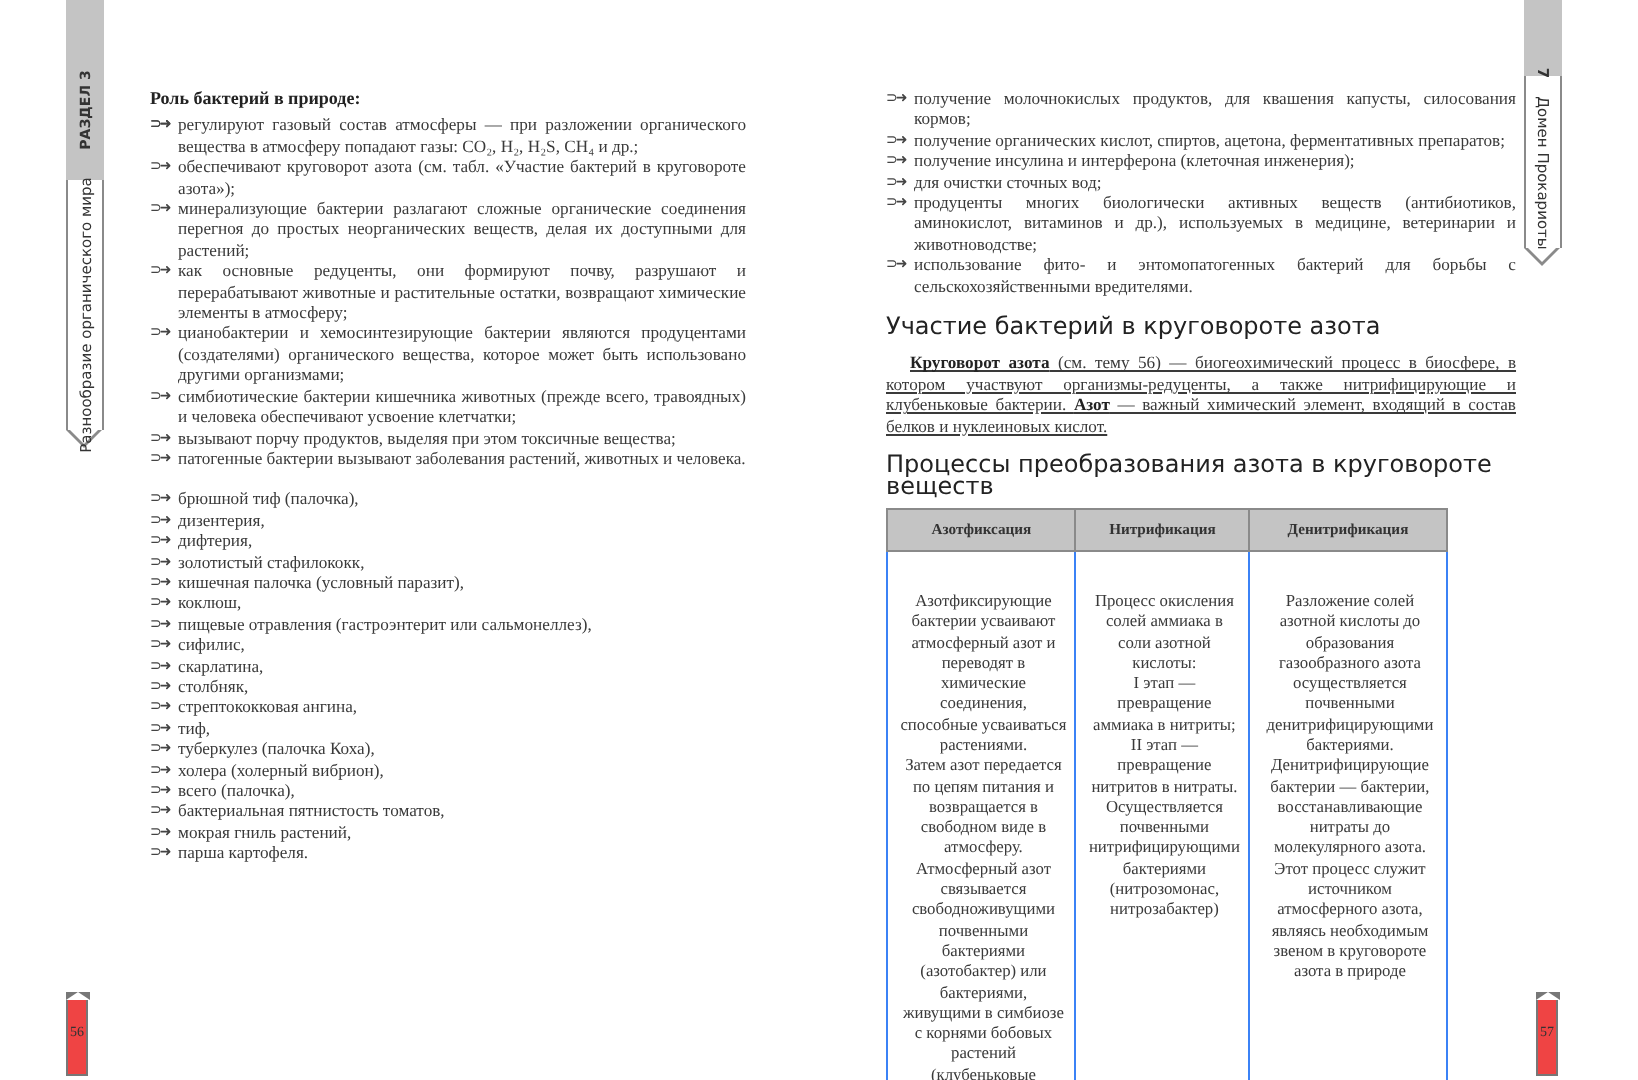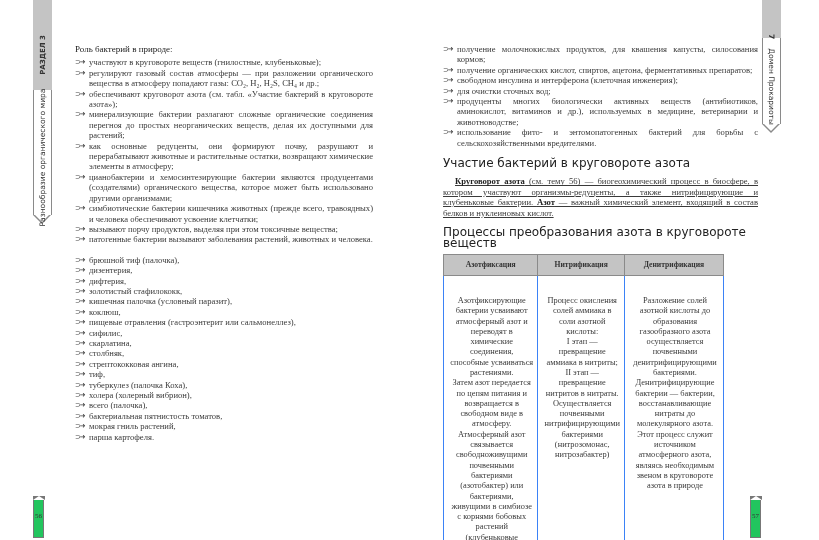--- a/index.html
+++ b/index.html
@@ -19,32 +19,32 @@
   #left-tab .grey { height:90px; }
   #left-tab .vtext.section span { transform:rotate(-90deg); font-weight:bold; font-size:7px; }
   #left-tab .vtext.chapter span { transform:rotate(-90deg); }
   #right-tab { left:352px; top:0; height:135px; }
   #right-tab .grey { height:38px; }
   #right-tab .vtext span { transform:rotate(90deg); }
 
   .arrow-down { position:absolute; width:0; height:0; border-left:9.5px solid transparent; border-right:9.5px solid transparent; }
 
   
-  .pnum { position:absolute; top:500px; width:11px; height:38px; border:1px solid #777; border-top:none; background:#22c55e;
+  .pnum { position:absolute; top:500px; width:11px; height:38px; border:1px solid #777; border-top:none; background:#ef4444;
           font-size:7px; text-align:center; padding-top:12px; box-sizing:border-box; color:#333; }
   .pnum:before { content:""; position:absolute; left:-1px; top:-4px; width:0; height:0;
           border-left:6.5px solid #777; border-right:6.5px solid #777; border-bottom:4px solid transparent; }
   #left-pnum { left:33px; }
-  #right-pnum { left:340px; }
+  #right-pnum { left:358px; }
 
   .content { position:absolute; font-size:8.6px; line-height:10.4px; }
   #left-content { left:75px; top:44px; width:298px; }
   #right-content { left:33px; top:44px; width:315px; }
 
-  h3.bold-heading { font-size:9px; font-weight:normal; margin:0 0 3px 0; color:#222; }
+  h3.bold-heading { font-size:9px; font-weight:bold; margin:0 0 3px 0; color:#222; }
   ul.arrow-list { list-style:none; margin:0; padding:0; }
   ul.arrow-list li { position:relative; padding-left:14px; text-align:justify; }
   .bullet { position:absolute; left:0; top:0; font-family:"DejaVu Sans", sans-serif; font-size:7px; color:#444; letter-spacing:-1px; }
   .spacer { height:10px; }
 
   h2.sans-heading { font-family:"DejaVu Sans", sans-serif; font-weight:normal; font-size:12px; text-align:left; margin:10px 0 8px 0; color:#222; }
   p.body { margin:0; text-align:justify; text-indent:12px;text-decoration:underline; }
   b.term { color:#222; }
 
   table.process { border-collapse:collapse; width:281px; margin-top:2px; font-size:8.4px; line-height:10.3px; }
@@ -66,21 +66,21 @@
       <span>РАЗДЕЛ 3</span>
     </div>
     <div class="vtext chapter" style="top:100px;height:115px;">
       <span>Разнообразие органического мира</span>
     </div>
   </div>
 
   <div class="content" id="left-content">
     <h3 class="bold-heading">Роль бактерий в природе:</h3>
     <ul class="arrow-list">
-      <li><span class="bullet">⊃➜</span><span>участвуют в круговороте веществ (гнилостные, клубеньковые);</span></li>
+      <li><span class="bullet">⊃➜</span></li>
       <li><span class="bullet">⊃➜</span><span>регулируют газовый состав атмосферы — при разложении органического вещества в атмосферу попадают газы: CO₂, H₂, H₂S, CH₄ и др.;</span></li>
       <li><span class="bullet">⊃➜</span><span>обеспечивают круговорот азота (см. табл. «Участие бактерий в круговороте азота»);</span></li>
       <li><span class="bullet">⊃➜</span><span>минерализующие бактерии разлагают сложные органические соединения перегноя до простых неорганических веществ, делая их доступными для растений;</span></li>
       <li><span class="bullet">⊃➜</span><span>как основные редуценты, они формируют почву, разрушают и перерабатывают животные и растительные остатки, возвращают химические элементы в атмосферу;</span></li>
       <li><span class="bullet">⊃➜</span><span>цианобактерии и хемосинтезирующие бактерии являются продуцентами (создателями) органического вещества, которое может быть использовано другими организмами;</span></li>
       <li><span class="bullet">⊃➜</span><span>симбиотические бактерии кишечника животных (прежде всего, травоядных) и человека обеспечивают усвоение клетчатки;</span></li>
       <li><span class="bullet">⊃➜</span><span>вызывают порчу продуктов, выделяя при этом токсичные вещества;</span></li>
       <li><span class="bullet">⊃➜</span><span>патогенные бактерии вызывают заболевания растений, животных и человека.</span></li>
     </ul>
     <div class="spacer"></div>
@@ -123,21 +123,21 @@
     </div>
     <div class="vtext" style="top:50px;height:72px;">
       <span>Домен Прокариоты</span>
     </div>
   </div>
 
   <div class="content" id="right-content">
     <ul class="arrow-list">
       <li><span class="bullet">⊃➜</span><span>получение молочнокислых продуктов, для квашения капусты, силосования кормов;</span></li>
       <li><span class="bullet">⊃➜</span><span>получение органических кислот, спиртов, ацетона, ферментативных препаратов;</span></li>
-      <li><span class="bullet">⊃➜</span><span>свободном инсулина и интерферона (клеточная инженерия);</span></li>
+      <li><span class="bullet">⊃➜</span><span>получение инсулина и интерферона (клеточная инженерия);</span></li>
       <li><span class="bullet">⊃➜</span><span>для очистки сточных вод;</span></li>
       <li><span class="bullet">⊃➜</span><span>продуценты многих биологически активных веществ (антибиотиков, аминокислот, витаминов и др.), используемых в медицине, ветеринарии и животноводстве;</span></li>
       <li><span class="bullet">⊃➜</span><span>использование фито- и энтомопатогенных бактерий для борьбы с сельскохозяйственными вредителями.</span></li>
     </ul>
 
     <h2 class="sans-heading">Участие бактерий в круговороте азота</h2>
     <p class="body"><b class="term">Круговорот азота</b><span> (см. тему 56) — биогеохимический процесс в биосфере, в котором участвуют организмы-редуценты, а также нитрифицирующие и клубеньковые бактерии. </span><b class="term">Азот</b><span> — важный химический элемент, входящий в состав белков и нуклеиновых кислот.</span></p>
 
     <h2 class="sans-heading" style="margin-top:9px;margin-bottom:6px;">Процессы преобразования азота в круговороте веществ</h2>
     <table class="process">

